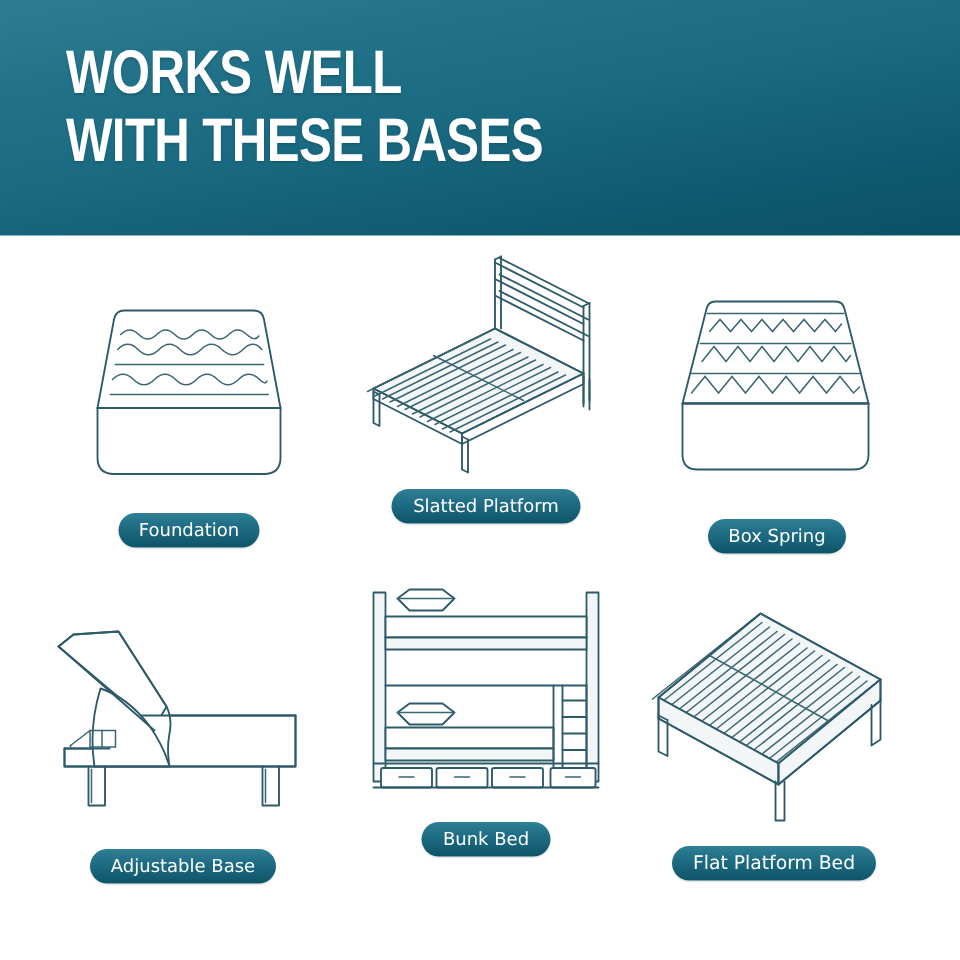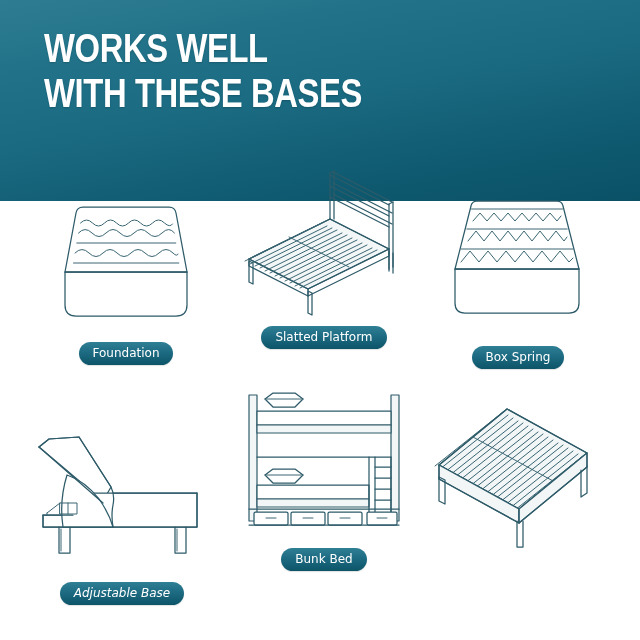--- a/index.html
+++ b/index.html
@@ -17,21 +17,21 @@
     height: 640px;
     background: #ffffff;
     overflow: hidden;
   }
 
   
   #header {
     position: absolute;
     left: 0; top: 0;
     width: 640px;
-    height: 201px;
+    height: 157px;
     background: linear-gradient(170deg, #2e7c92 0%, #227389 22%, #1a6a81 48%, #0f5a70 78%, #0a5166 100%);
     overflow: hidden;
   }
   #header-title {
     position: absolute;
     left: 44px;
     top: 26px;
     color: #ffffff;
     font-family: "Liberation Sans Narrow", "Liberation Sans", sans-serif;
     font-weight: 700;
@@ -79,21 +79,21 @@
     line-height: 14px;
     white-space: nowrap;
     box-shadow: 0 1px 1px rgba(0,0,0,0.12);
   }
   .pill-lg { font-size: 12.5px; }
 
   
   #cell-0 { left: 28px;  top: 18px; }
   #cell-1 { left: 226px; top: 2px; }
   #cell-2 { left: 420px; top: 22px; }
-  #cell-3 { left: 24px;  top: 258px; font-style: italic; }
+  #cell-3 { left: 24px;  top: 242px; }
   #cell-4 { left: 226px; top: 224px; }
   #cell-5 { left: 418px; top: 240px; }
 
   svg { overflow: visible; }
   .ln {
     fill: none;
     stroke: #2e5b69;
     stroke-width: 1.25;
     stroke-linejoin: round;
     stroke-linecap: round;
@@ -335,16 +335,17 @@
         <path class="fillg" d="M18 68 L18 82 L98 126 L98 112 Z"></path>
         <path class="fillg" d="M98 112 L98 126 L166 70 L166 56 Z"></path>
         <path class="ln" d="M18 68 L18 82 L98 126 L166 70 L166 56"></path>
         <path class="ln" d="M98 112 L98 126"></path>
 
         <path class="ln" d="M18 80 L18 104 M24 83 L24 107 M18 80 L24 83 M18 104 L24 107"></path>
         <path class="ln" d="M96 124 L96 150 M102 124 L102 150 M96 150 L102 150"></path>
         <path class="ln" d="M160 73 L160 100 M166 69 L166 96 M160 100 L166 96"></path>
         <path class="ln-thin" d="M86 12 L90 14"></path>
       </svg>
+      <span class="pill pill-lg">Flat Platform Bed</span>
     </div>
 
   </div>
 </div>
 
 </body></html>

